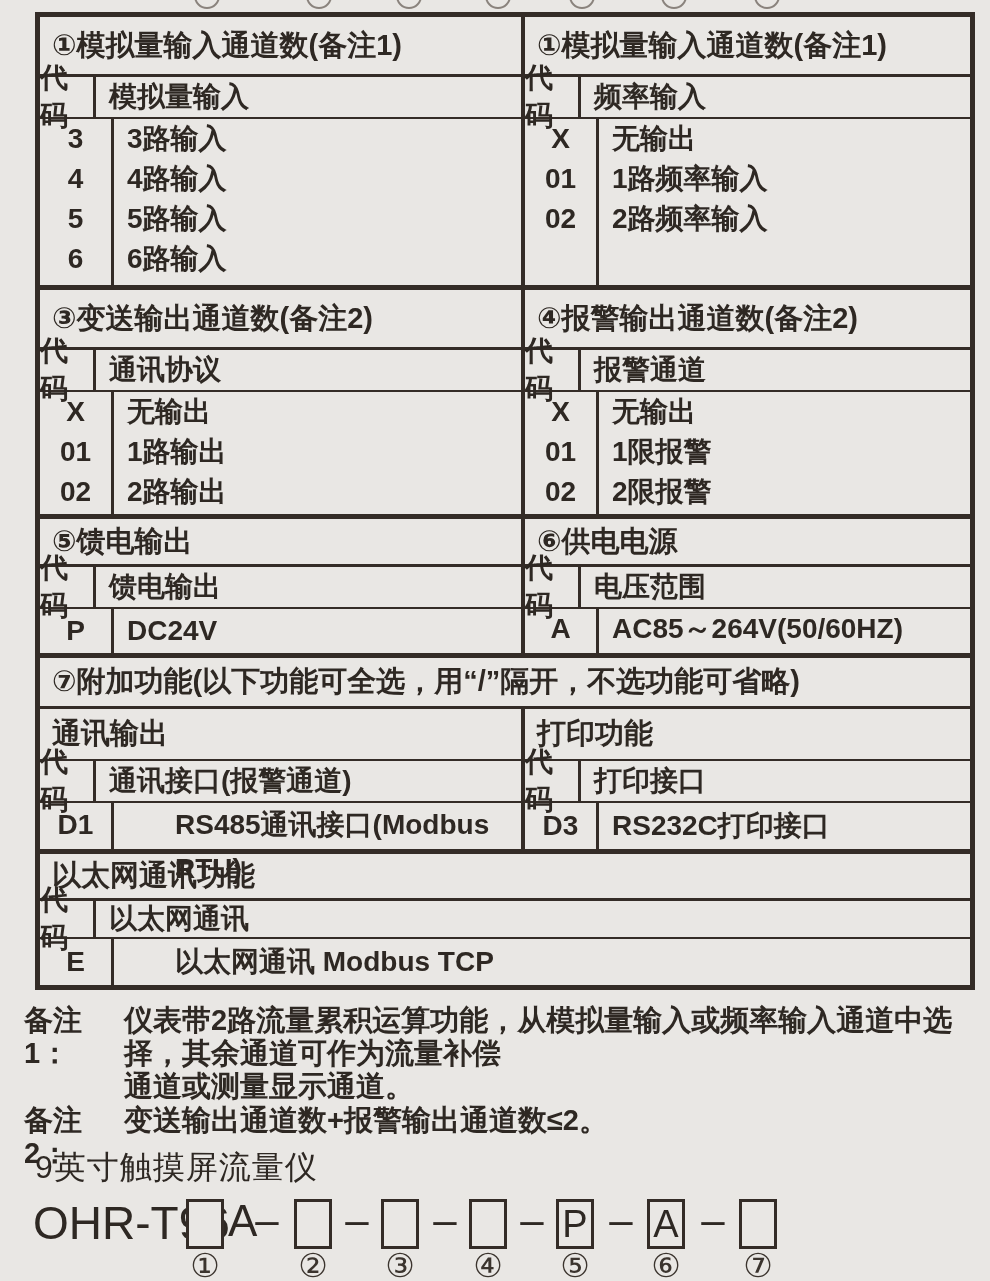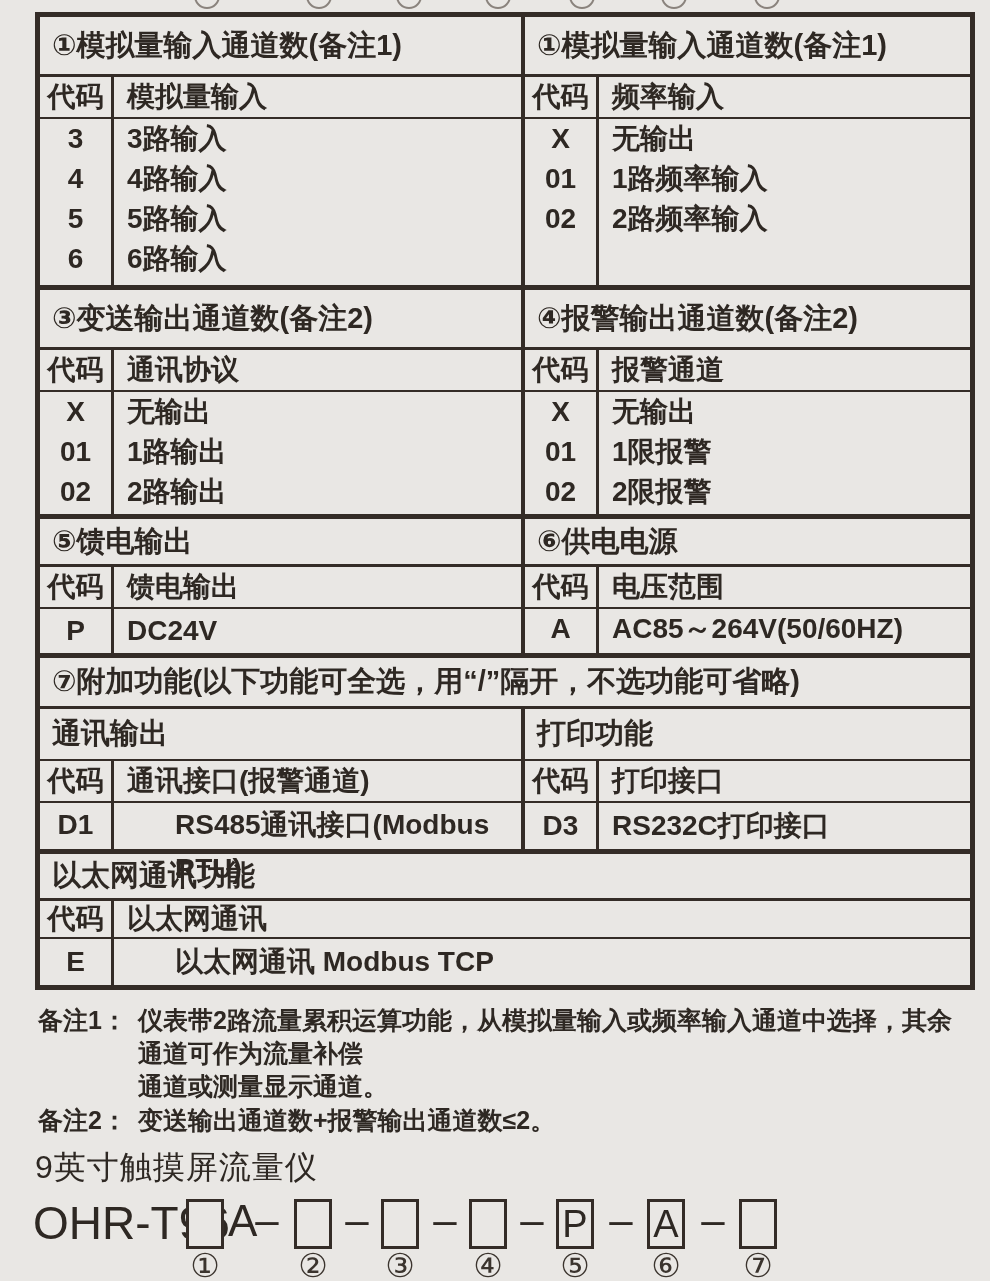--- a/index.html
+++ b/index.html
@@ -22,36 +22,36 @@
               box-sizing:border-box;background:var(--bg);}
   .sec{border-top:5px solid var(--line);}
   .sec:first-child{border-top:none;}
   .sec2col{display:flex;align-items:stretch;}
   .colL{width:481px;box-sizing:border-box;display:flex;flex-direction:column;}
   .colR{flex:1;border-left:4px solid var(--line);display:flex;flex-direction:column;}
   .sec-title{display:flex;align-items:center;padding-left:12px;font-weight:bold;
              font-size:29px;border-bottom:3px solid var(--line);letter-spacing:0px;}
   .h57{height:57px;} .h48{height:48px;} .h45{height:45px;} .h44{height:44px;}
   .st-head{display:flex;border-bottom:2px solid var(--line);font-weight:bold;font-size:28px;}
-  .st-head .code{width:74px;border-right:3px solid var(--line);display:flex;
+  .st-head .code{width:56px;border-right:3px solid var(--line);display:flex;
                  align-items:center;justify-content:center;box-sizing:border-box;}
   .st-head .desc{flex:1;display:flex;align-items:center;padding-left:13px;}
   .rh40 .st-head{height:40px;} .rh36 .st-head{height:36px;}
   .st-body{display:flex;flex:1;}
   .st-body .code-col{width:74px;border-right:3px solid var(--line);display:flex;
                      flex-direction:column;box-sizing:border-box;}
   .st-body .desc-col{flex:1;display:flex;flex-direction:column;}
   .code-col span{height:40px;line-height:40px;text-align:center;font-weight:bold;font-size:28px;}
   .desc-col span{height:40px;line-height:40px;padding-left:13px;font-weight:bold;font-size:28px;}
   .b166{height:166px;} .b122{height:122px;} .b44{height:44px;} .b46{height:46px;gap:48px;}
   .b44 span,.b46 span{height:44px;line-height:44px;}
   .subhead{display:flex;align-items:center;height:50px;padding-left:12px;font-weight:bold;
            font-size:29px;border-bottom:2px solid var(--line);}
   
-  .notes{position:absolute;left:38px;top:1004px;width:935px;font-size:25px;font-weight:bold;}
+  .notes{position:absolute;left:24px;top:1004px;width:935px;font-size:29px;font-weight:bold;}
   .note{display:flex;line-height:33px;}
   .note-label{width:100px;flex-shrink:0;}
   .note-body{flex:1;}
   .note-body div{display:block;}
   
   .product-title{position:absolute;left:35px;top:1146px;font-size:32px;font-weight:400;
                  letter-spacing:1px;}
   .model-prefix{position:absolute;left:33px;top:1196px;font-size:46px;font-weight:400;}
   .mbox{position:absolute;top:1199px;width:38px;height:50px;border:3px solid var(--line);
         box-sizing:border-box;display:flex;align-items:center;justify-content:center;

